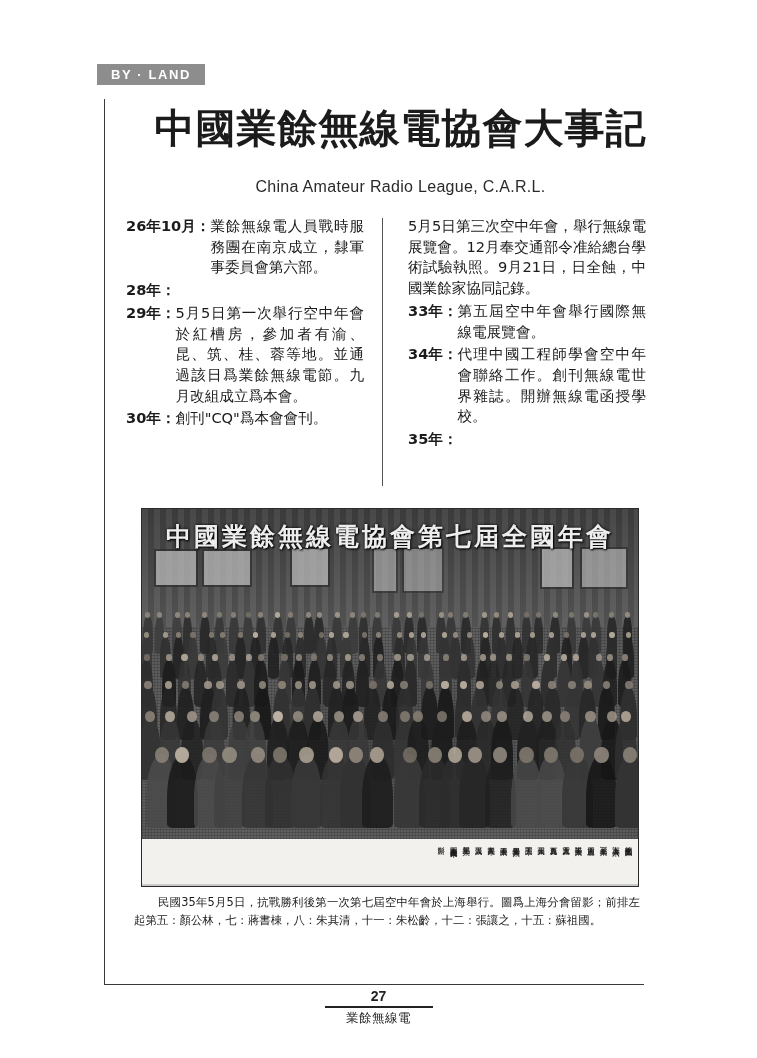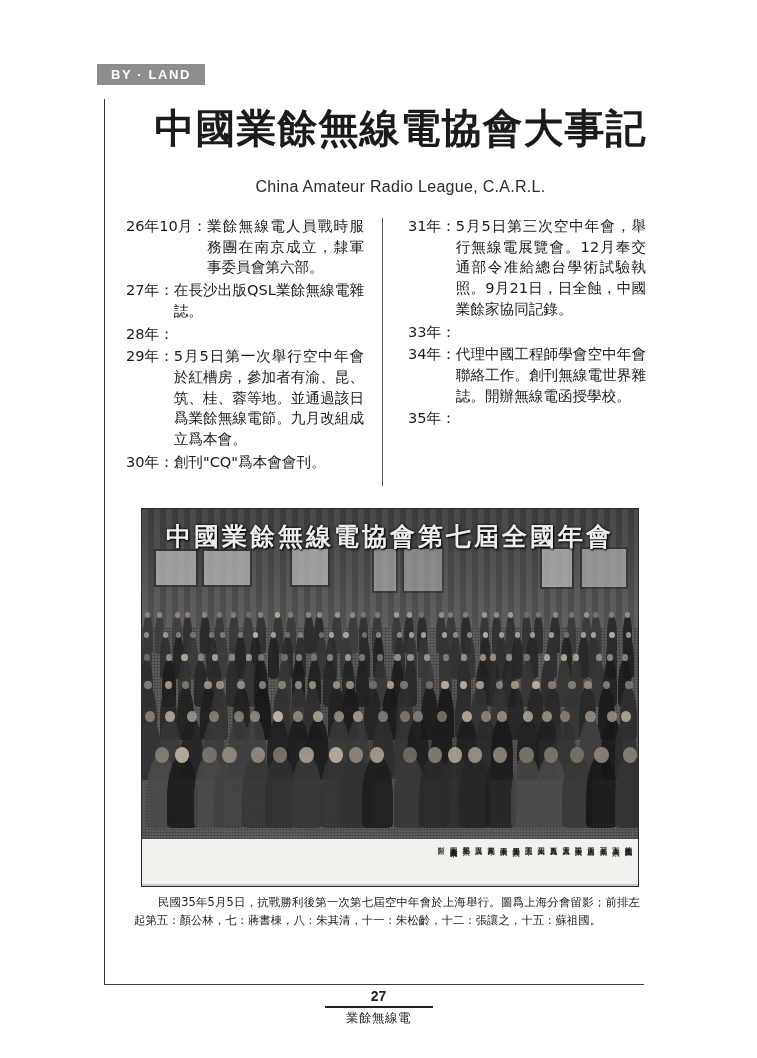--- a/index.html
+++ b/index.html
@@ -66,21 +66,21 @@
     background:#555;
   }
   .entry{
     display:flex;
     font-size:14.6px;
     line-height:1.42;
     margin-bottom:2px;
     font-family:"DejaVu Sans","Liberation Sans",sans-serif;
     color:#1b1b1b;
   }
-  .entry .yr{white-space:nowrap;}
+  .entry .yr{white-space:nowrap;font-weight:bold;}
   .entry .txt{flex:1;text-align:justify;text-justify:inter-ideograph;}
 
   
   .photo-wrap{
     position:absolute;left:141px;top:508px;width:496px;height:377px;
     border:1px solid #2b2b2b;
     background:#c9c9c9;
     overflow:hidden;
   }
   .photo-img{
@@ -185,42 +185,38 @@
 
   <div class="col-divider"></div>
 
   <div class="cols">
     <div class="col left" id="colL">
         <div class="entry">
           <span class="yr">26年10月：</span>
           <span class="txt">業餘無線電人員戰時服務團在南京成立，隸軍事委員會第六部。</span>
         </div>
         <div class="entry">
-          <span class="yr">27年：</span>
-          <span class="txt">在長沙出版QSL業餘無線電雜誌。</span>
-        </div>
-        <div class="entry">
           <span class="yr">28年：</span>
         </div>
         <div class="entry">
           <span class="yr">29年：</span>
           <span class="txt">5月5日第一次舉行空中年會於紅槽房，參加者有渝、昆、筑、桂、蓉等地。並通過該日爲業餘無線電節。九月改組成立爲本會。</span>
         </div>
         <div class="entry">
           <span class="yr">30年：</span>
           <span class="txt">創刊"CQ"爲本會會刊。</span>
         </div>
       </div>
     <div class="col right" id="colR">
         <div class="entry">
-          <span class="yr">31年：</span>
           <span class="txt">5月5日第三次空中年會，舉行無線電展覽會。12月奉交通部令准給總台學術試驗執照。9月21日，日全蝕，中國業餘家協同記錄。</span>
         </div>
         <div class="entry">
           <span class="yr">33年：</span>
+          <span class="txt">第五屆空中年會舉行國際無線電展覽會。</span>
         </div>
         <div class="entry">
           <span class="yr">34年：</span>
           <span class="txt">代理中國工程師學會空中年會聯絡工作。創刊無線電世界雜誌。開辦無線電函授學校。</span>
         </div>
         <div class="entry">
           <span class="yr">35年：</span>
         </div>
       </div>
     <div style="clear:both"></div>

